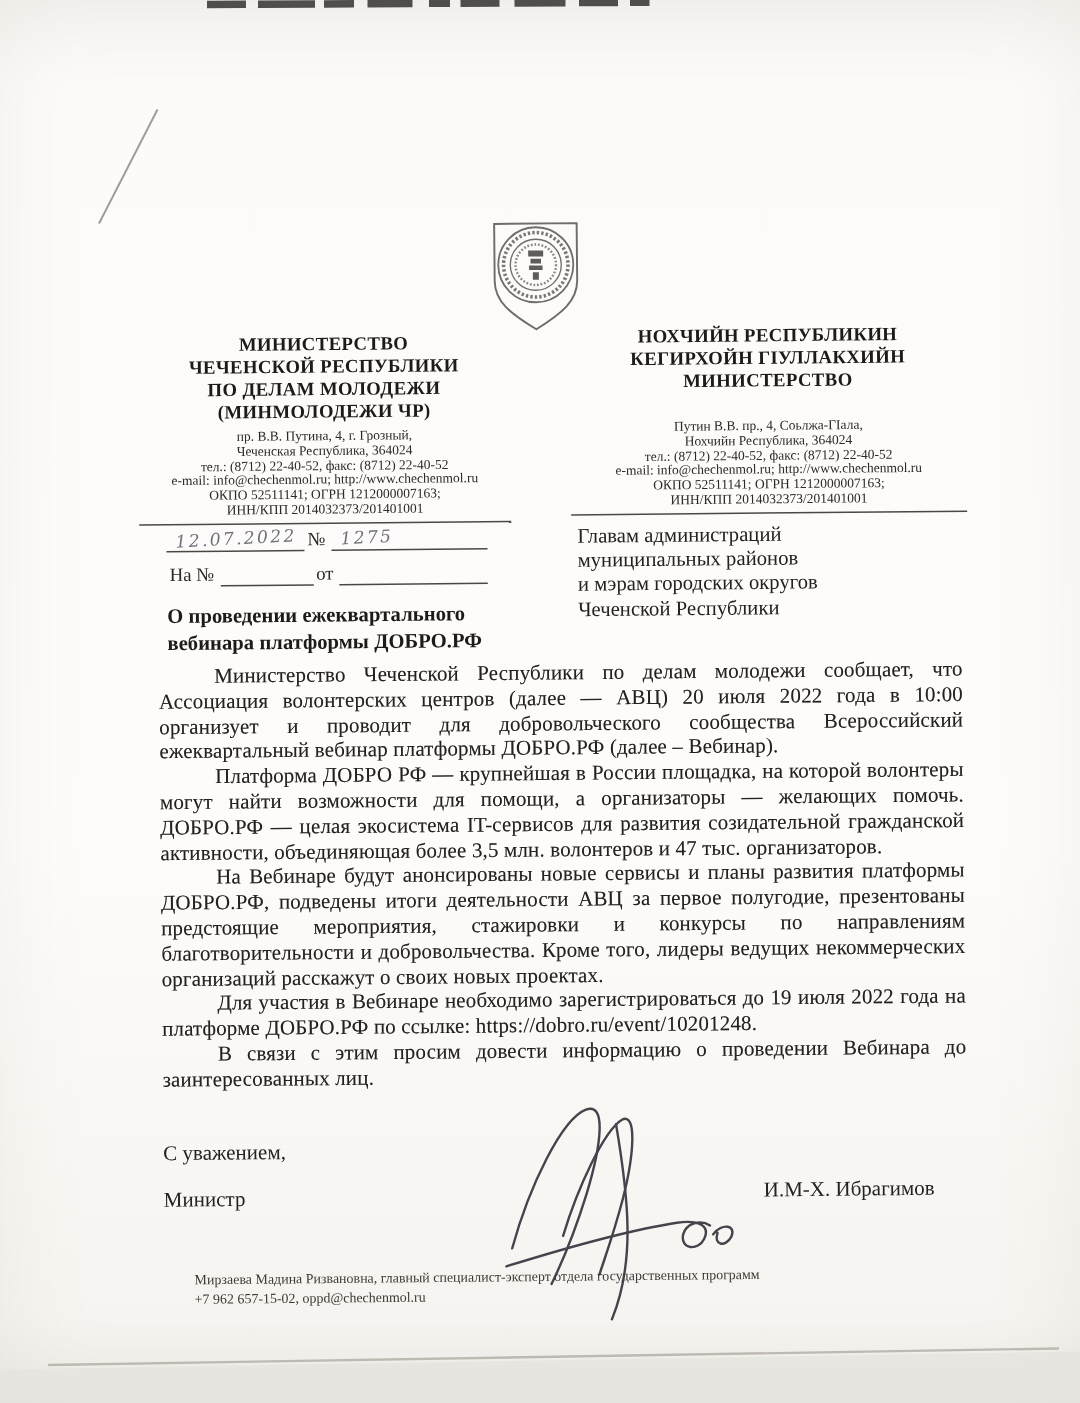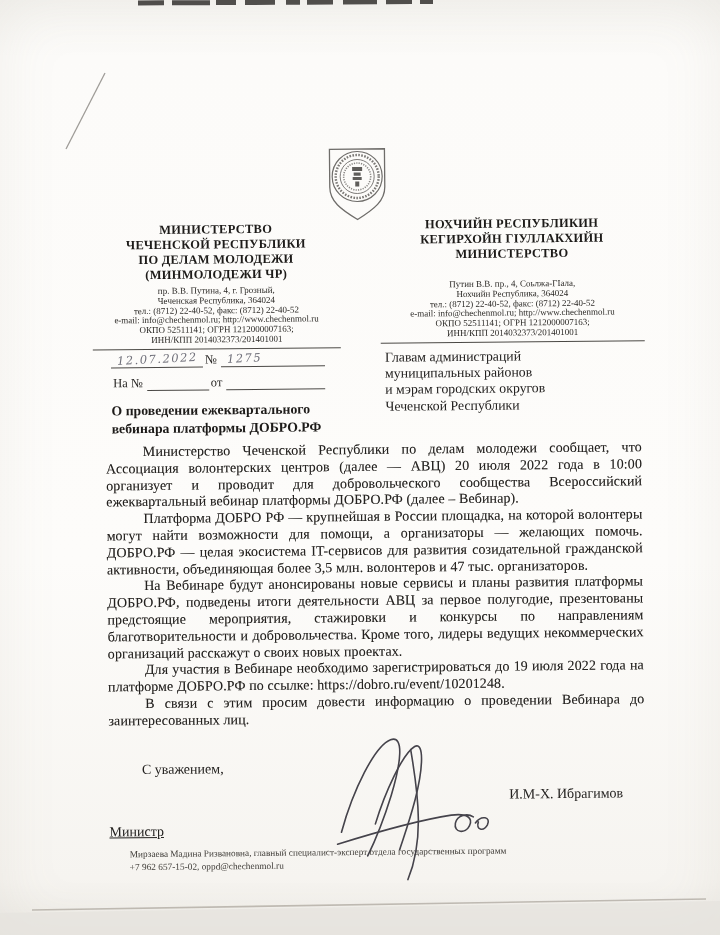--- a/index.html
+++ b/index.html
@@ -54,22 +54,22 @@
 
   
   .body-text{position:absolute;left:106px;top:442px;width:536px;}
   .body-text p{
     margin:0;text-indent:37px;text-align:justify;
     font-size:14px;line-height:16.8px;letter-spacing:.1px;color:#242220;
     text-shadow:0 0 .4px rgba(40,36,32,.35);
   }
 
   
-  .salutation{position:absolute;left:106px;top:760px;font-size:14px;margin-left:33px;}
-  .position{position:absolute;left:106px;top:822px;font-size:14px;text-decoration:underline;}
+  .salutation{position:absolute;left:106px;top:760px;font-size:14px;}
+  .position{position:absolute;left:106px;top:791px;font-size:14px;}
   .signer{position:absolute;left:506px;top:788px;font-size:14px;white-space:nowrap;}
   .signature{position:absolute;left:320px;top:720px;width:185px;height:165px;}
 
   
   .footer{position:absolute;left:126px;top:846px;}
   .footer div{font-size:9.3px;line-height:12.5px;color:#3e3b37;}
 </style>
 </head>
 <body>
 

